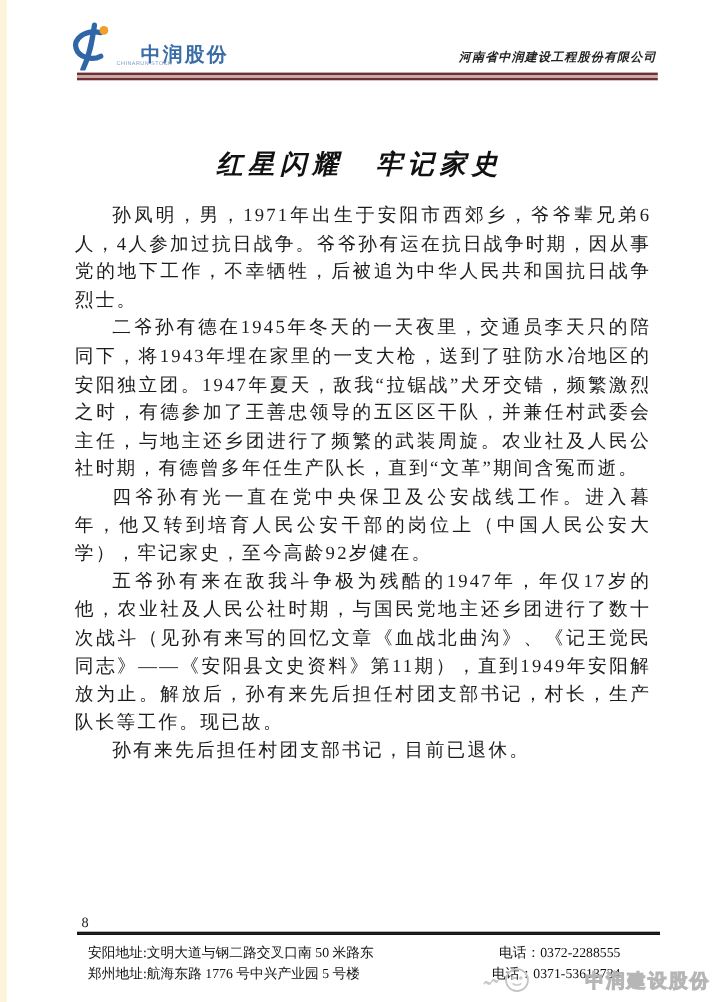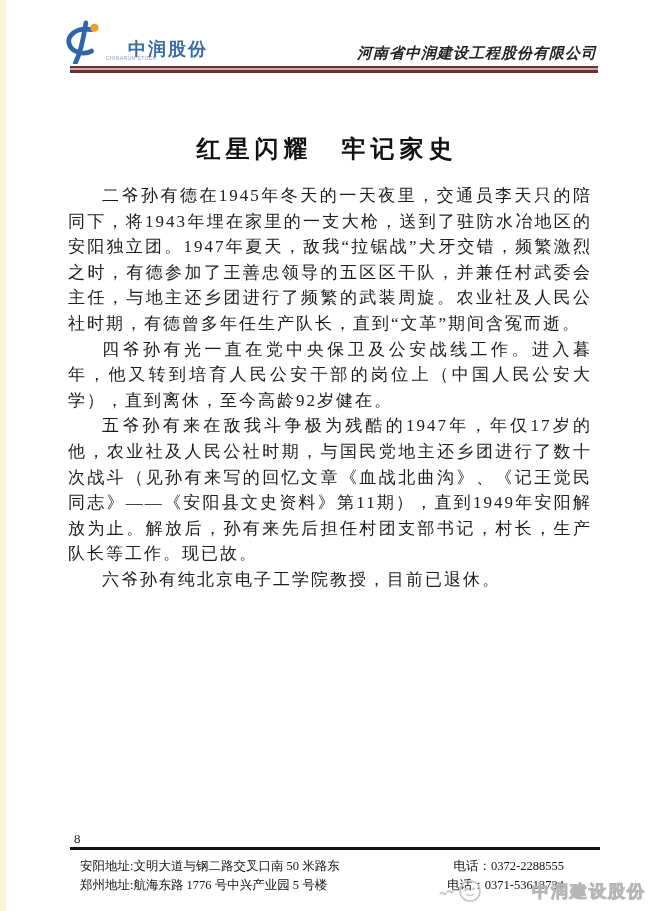--- a/index.html
+++ b/index.html
@@ -40,21 +40,21 @@
   .logo-subtext {
     font-family: "Liberation Sans", sans-serif;
     font-size: 5px;
     color: #7d9cc4;
     letter-spacing: 0.4px;
     line-height: 6px;
   }
   .company-name {
     position: absolute;
     right: 57px; top: 44px;
-    font-size: 15px;
+    font-size: 11px;
     font-weight: bold;
     font-style: italic;
     color: #222222;
     letter-spacing: 1px;
   }
   .header-rule {
     position: absolute;
     left: 70px; top: 66px;
     width: 528px; height: 7px;
     background: linear-gradient(to bottom,
@@ -65,20 +65,21 @@
   
   .doc-title {
     position: absolute;
     left: 0; top: 133px;
     width: 654px;
     text-align: center;
     font-size: 24px;
     font-weight: bold;
     letter-spacing: 5px;
     color: #111111;
+    font-style: italic;
   }
   
   .doc-body {
     position: absolute;
     left: 68px; top: 183px;
     width: 524px;
     font-size: 17px;
     line-height: 25.6px;
     letter-spacing: 2px;
     text-align: justify;
@@ -152,24 +153,25 @@
     </div>
   </div>
 
   <div class="company-name">河南省中润建设工程股份有限公司</div>
 
   <div class="header-rule"></div>
 
   <h1 class="doc-title">红星闪耀　牢记家史</h1>
 
   <div class="doc-body">
+    <p>孙凤明，男，1971年出生于安阳市西郊乡，爷爷辈兄弟6人，4人参加过抗日战争。爷爷孙有运在抗日战争时期，因从事党的地下工作，不幸牺牲，后被追为中华人民共和国抗日战争烈士。</p>
     <p>二爷孙有德在1945年冬天的一天夜里，交通员李天只的陪同下，将1943年埋在家里的一支大枪，送到了驻防水冶地区的安阳独立团。1947年夏天，敌我“拉锯战”犬牙交错，频繁激烈之时，有德参加了王善忠领导的五区区干队，并兼任村武委会主任，与地主还乡团进行了频繁的武装周旋。农业社及人民公社时期，有德曾多年任生产队长，直到“文革”期间含冤而逝。</p>
-    <p>四爷孙有光一直在党中央保卫及公安战线工作。进入暮年，他又转到培育人民公安干部的岗位上（中国人民公安大学），直到离休，至今高龄92岁健在。</p>
+    <p>四爷孙有光一直在党中央保卫及公安战线工作。进入暮年，他又转到培育人民公安干部的岗位上（中国人民公安大学），牢记家史，至今高龄92岁健在。</p>
     <p>五爷孙有来在敌我斗争极为残酷的1947年，年仅17岁的他，农业社及人民公社时期，与国民党地主还乡团进行了数十次战斗（见孙有来写的回忆文章《血战北曲沟》、《记王觉民同志》——《安阳县文史资料》第11期），直到1949年安阳解放为止。解放后，孙有来先后担任村团支部书记，村长，生产队长等工作。现已故。</p>
-    <p>六爷孙有纯北京电子工学院教授，目前已退休。</p>
+    <p>孙有来先后担任村团支部书记，目前已退休。</p>
   </div>
 
   <div class="page-number">8</div>
 
   <div class="footer-rule"></div>
 
   <div class="footer-info">
     <div class="footer-row">
       <span>安阳地址:文明大道与钢二路交叉口南 50 米路东</span>
       <span class="footer-phone">电话：0372-2288555</span>

